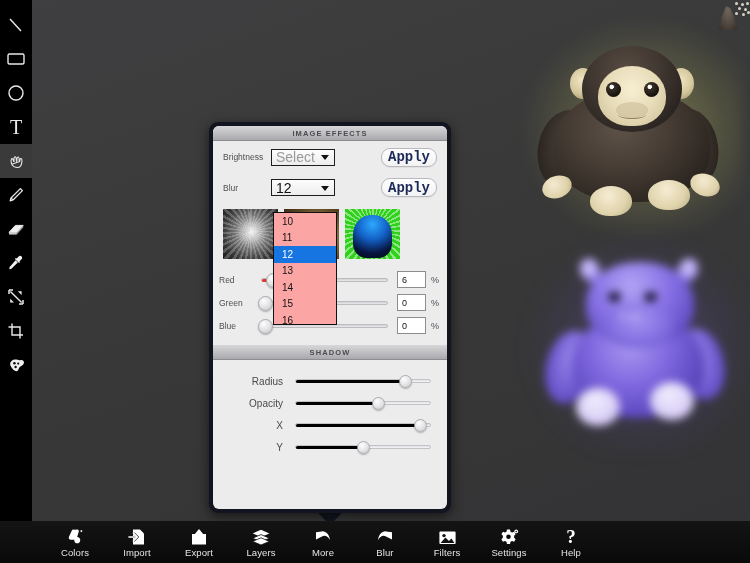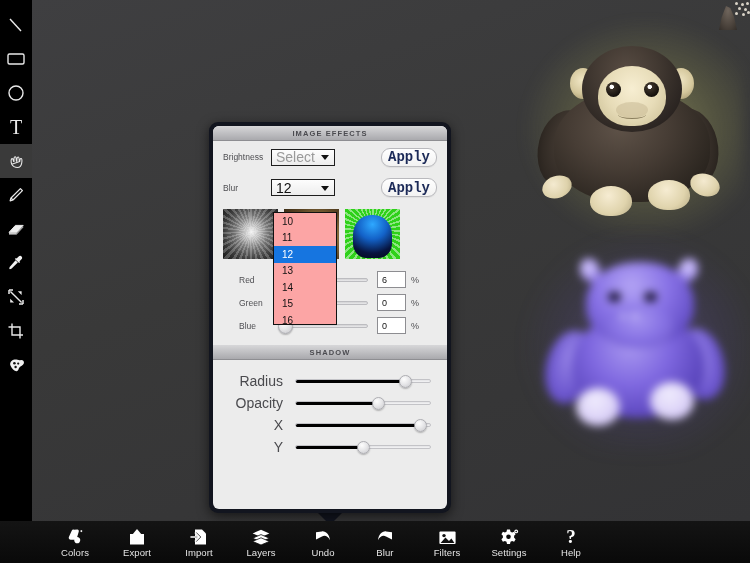--- a/index.html
+++ b/index.html
@@ -256,21 +256,21 @@
     content:''; position:absolute; left:14%; top:12%;
     width:72%; height:86%;
     background: radial-gradient(circle at 50% 22%, #2ea8ff 0%, #1362c8 38%, #07143f 74%, #030818 100%);
     border-radius: 46% 46% 34% 34%;
   }
 
   
   .rgb-row {
     display: flex;
     align-items: center;
-    padding: 0 26px;
+    padding: 0 6px;
     height: 23px;
   }
   .rgb-row .row-label { width: 42px; }
   .track {
     position: relative;
     flex: 1;
     height: 9px;
     margin-right: 9px;
   }
   .track .rail {
@@ -315,21 +315,21 @@
   }
 
   
   .sh-row {
     display: flex;
     align-items: center;
     padding: 0 16px 0 22px;
     height: 22px;
   }
   .sh-label {
-    font-size: 14px;
+    font-size: 10px;
     color: #4a4a4e;
     width: 48px;
     text-align: right;
     margin-right: 12px;
     flex: none;
   }
   .sh-track {
     position: relative;
     flex: 1;
     height: 12px;
@@ -801,60 +801,60 @@
         <svg width="19" height="18" viewBox="0 0 20 19">
           <path d="M12 1.5 C13.2 1.5 13.8 2.6 13.4 4 L11.6 10 C11.2 11.4 10 12.4 8.6 12.4 L5 12.4
                    C3.4 12.4 2.4 11 3 9.6 L6 2.8 C6.5 1.8 7.4 1.3 8.4 1.8 Z" fill="#fff"></path>
           <path d="M11.8 9.4 C13.6 9.4 15 10.8 15 12.6 C15 14.6 13.6 16.2 11.8 16.2 C10 16.2 8.6 14.6 8.6 12.6 C8.6 10.8 10 9.4 11.8 9.4 Z" fill="#fff"></path>
           <path d="M14.8 3.2 L16.2 2 L17.4 3.2 L16.2 4.6 Z" fill="#fff"></path>
         </svg>
       </span>
       <span class="blabel" data-name="toolbar-label-colors">Colors</span>
     </div>
 
+    <div class="bbtn" data-name="toolbar-button-import">
+      <span class="bicon" data-name="import-arrow-icon">
+        <svg width="18" height="18" viewBox="0 0 18 18">
+          <path d="M5 1.5 H12 L16 5.5 V16.5 H5 Z" fill="#fff"></path>
+          <path d="M2 9 H9 M6.2 5.4 L9.8 9 L6.2 12.6" stroke="#0b0b0b" stroke-width="1.9" fill="none" stroke-linecap="round"></path>
+          <path d="M1 9 H8.6 M5.4 5 L9.4 9 L5.4 13" stroke="#fff" stroke-width="1.6" fill="none" stroke-linecap="round" stroke-linejoin="round"></path>
+        </svg>
+      </span>
+      <span class="blabel" data-name="toolbar-label-import">Import</span>
+    </div>
+
     <div class="bbtn" data-name="toolbar-button-export">
       <span class="bicon" data-name="export-arrow-icon">
         <svg width="18" height="18" viewBox="0 0 18 18">
           <path d="M2 6 H16 V16.5 H2 Z" fill="#fff"></path>
           <path d="M9 1 L14 7 H4 Z" fill="#fff"></path>
           <path d="M9 2.6 L12.6 7 H5.4 Z" fill="#0b0b0b" opacity="0"></path>
         </svg>
       </span>
       <span class="blabel" data-name="toolbar-label-export">Export</span>
     </div>
 
-    <div class="bbtn" data-name="toolbar-button-import">
-      <span class="bicon" data-name="import-arrow-icon">
-        <svg width="18" height="18" viewBox="0 0 18 18">
-          <path d="M5 1.5 H12 L16 5.5 V16.5 H5 Z" fill="#fff"></path>
-          <path d="M2 9 H9 M6.2 5.4 L9.8 9 L6.2 12.6" stroke="#0b0b0b" stroke-width="1.9" fill="none" stroke-linecap="round"></path>
-          <path d="M1 9 H8.6 M5.4 5 L9.4 9 L5.4 13" stroke="#fff" stroke-width="1.6" fill="none" stroke-linecap="round" stroke-linejoin="round"></path>
-        </svg>
-      </span>
-      <span class="blabel" data-name="toolbar-label-import">Import</span>
-    </div>
-
     <div class="bbtn" data-name="toolbar-button-layers">
       <span class="bicon" data-name="layers-stack-icon">
         <svg width="20" height="18" viewBox="0 0 20 18">
           <path d="M10 1.8 L18.4 5.4 L10 9 L1.6 5.4 Z" fill="#fff"></path>
           <path d="M10 6.6 L18.4 10.2 L10 13.8 L1.6 10.2 Z" fill="#fff" stroke="#0b0b0b" stroke-width=".8"></path>
           <path d="M10 9.8 L18.4 13.4 L10 17 L1.6 13.4 Z" fill="#fff" stroke="#0b0b0b" stroke-width=".8"></path>
         </svg>
       </span>
       <span class="blabel" data-name="toolbar-label-layers">Layers</span>
     </div>
 
     <div class="bbtn" data-name="toolbar-button-undo">
       <span class="bicon" data-name="undo-arrow-icon">
         <svg width="20" height="18" viewBox="0 0 20 18">
           <path d="M3 4.2 L3 11.5 L9 8.4 C12.4 6.8 15.2 8.8 17 12.2 C16.4 7 13.2 3 8.8 3.4 Z" fill="#fff"></path>
         </svg>
       </span>
-      <span class="blabel" data-name="toolbar-label-undo">Undo</span>
+      <span class="blabel" data-name="toolbar-label-undo">More</span>
     </div>
 
     <div class="bbtn" data-name="toolbar-button-redo">
       <span class="bicon" data-name="redo-arrow-icon">
         <svg width="20" height="18" viewBox="0 0 20 18">
           <path d="M17 4.2 L17 11.5 L11 8.4 C7.6 6.8 4.8 8.8 3 12.2 C3.6 7 6.8 3 11.2 3.4 Z" fill="#fff"></path>
         </svg>
       </span>
       <span class="blabel" data-name="toolbar-label-redo">Blur</span>
     </div>

